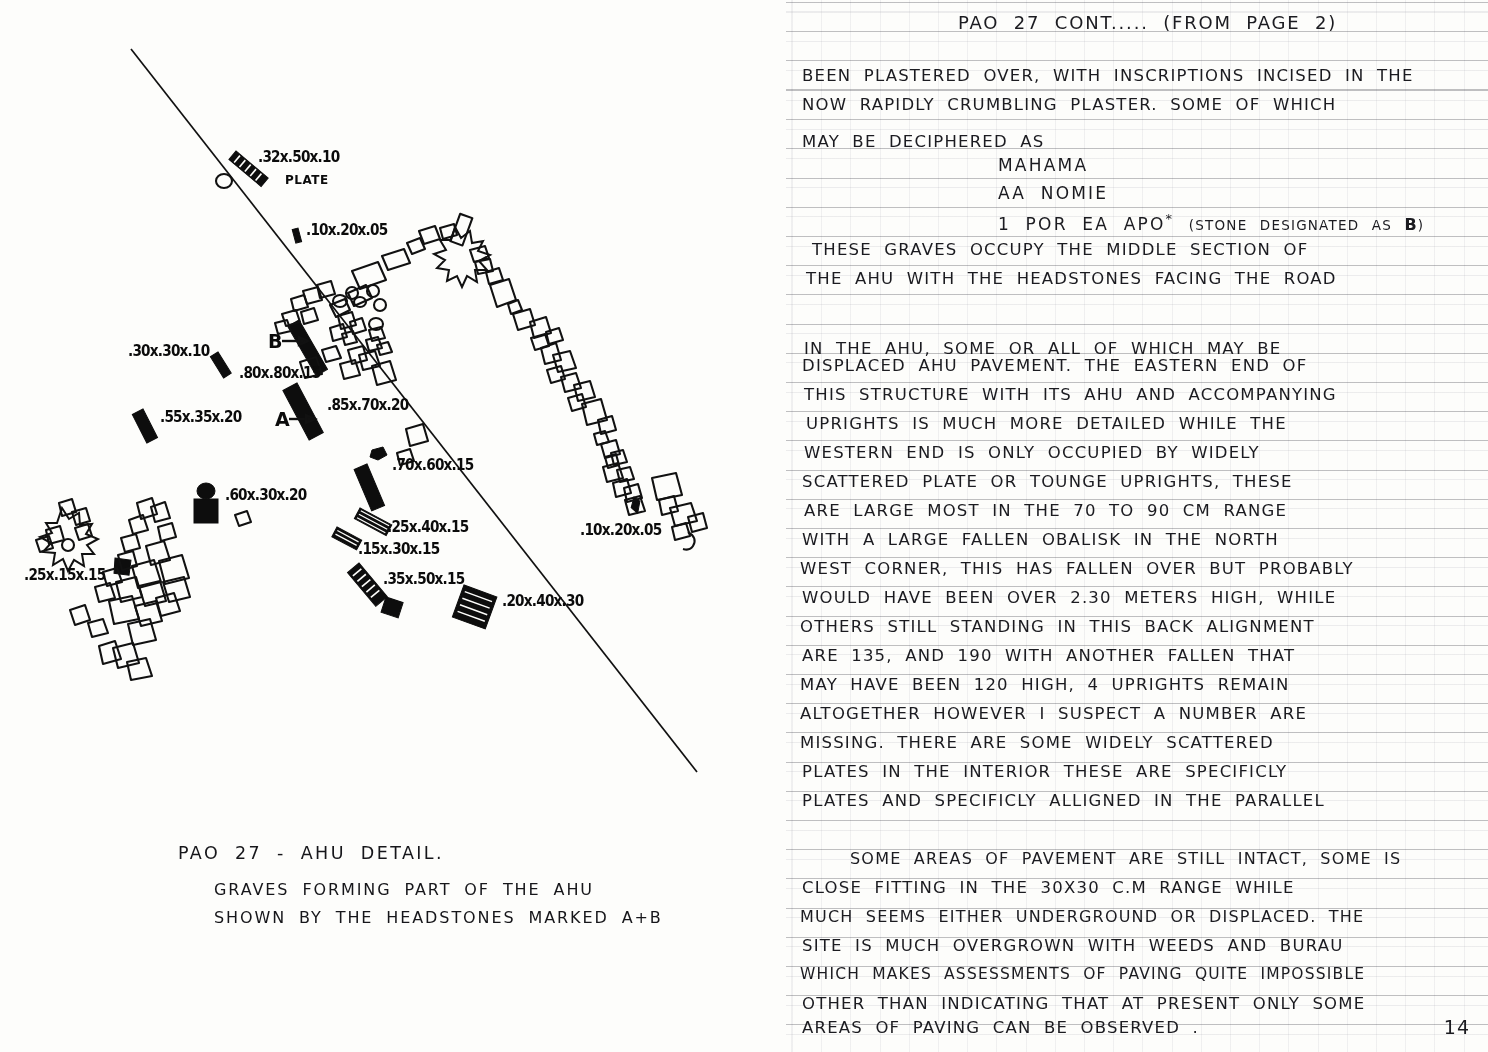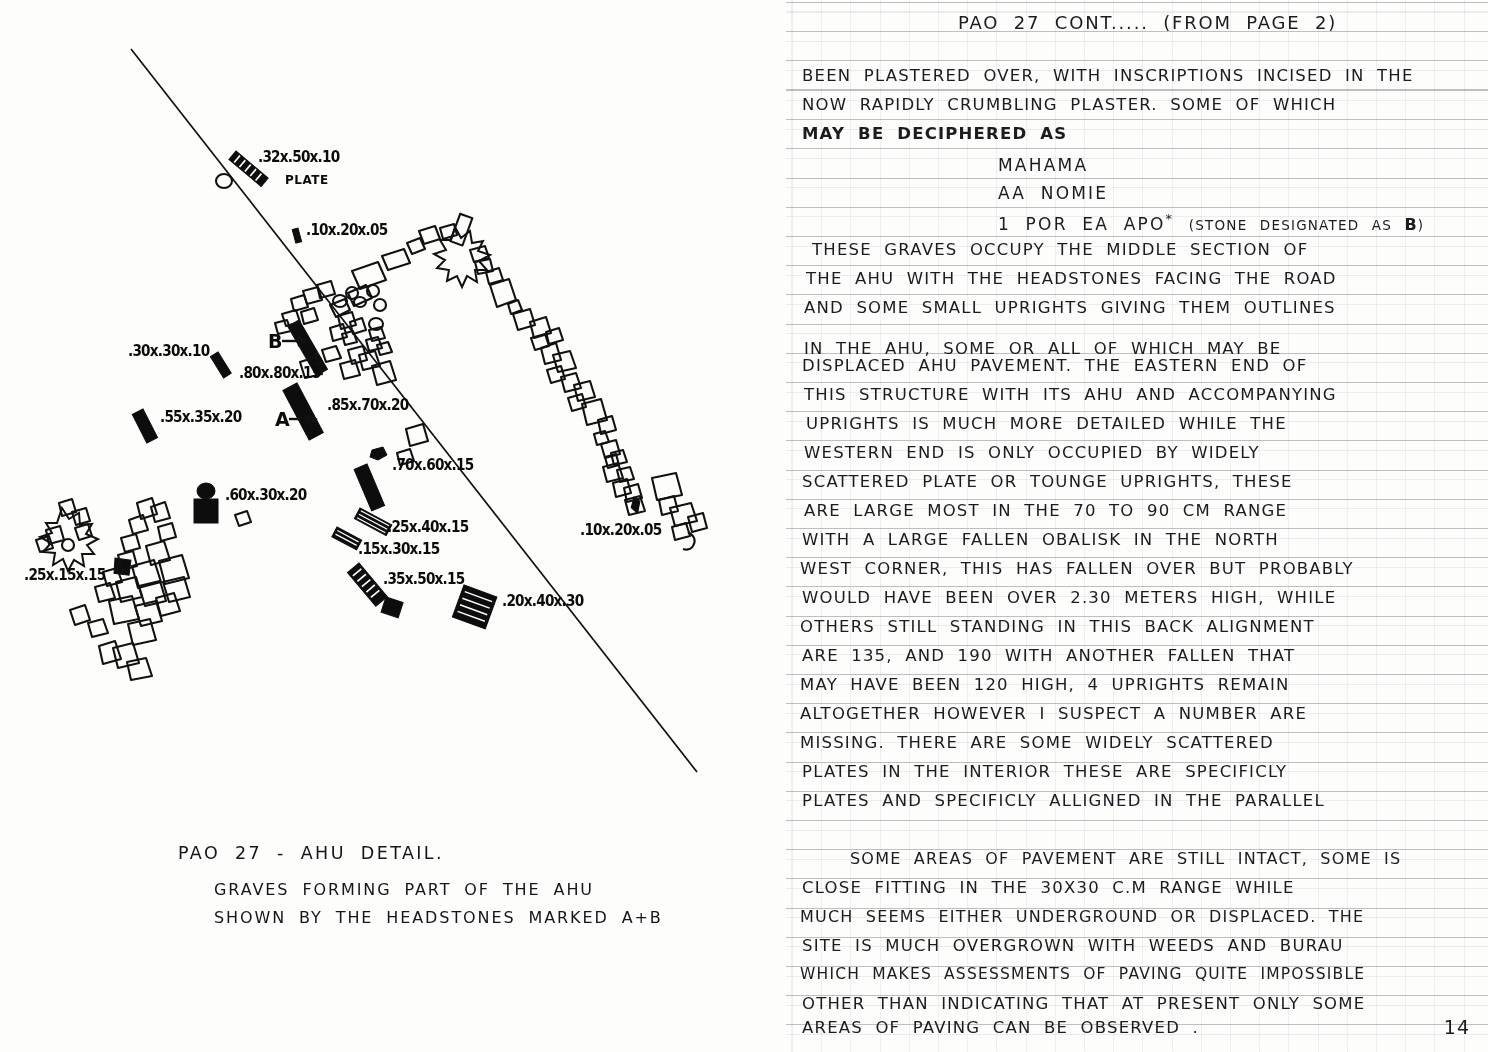--- a/index.html
+++ b/index.html
@@ -351,32 +351,31 @@
       <div class="cap-l2">SHOWN BY THE HEADSTONES MARKED A+B</div>
     </div>
   </div>
 
   <div id="notes">
 
     <div id="note-title">PAO 27 CONT..... (FROM PAGE 2)</div>
 
     <div class="nline" style="left:16px;top:66px;">BEEN PLASTERED OVER, WITH INSCRIPTIONS INCISED IN THE</div>
     <div class="nline" style="left:16px;top:95px;">NOW RAPIDLY CRUMBLING PLASTER. SOME OF WHICH</div>
-    <div class="nline" style="left:16px;top:124px;font-weight:bold;">MAY BE DECIPHERED AS</div>
+    <div class="nline" style="left:16px;top:132px;">MAY BE DECIPHERED AS</div>
 
     <div class="inscription" style="left:212px;top:155px;">MAHAMA</div>
     <div class="inscription" style="left:212px;top:183px;">AA NOMIE</div>
     <div class="inscription" style="left:212px;top:211px;">
       <span>1 POR EA APO</span><span class="star">*</span>
       <span class="paren">(STONE DESIGNATED AS <span class="bold-b">B</span>)</span>
     </div>
 
     <div class="nline" style="left:20px;top:269px;">THE AHU WITH THE HEADSTONES FACING THE ROAD</div>
     <div class="nline" style="left:26px;top:240px;">THESE GRAVES OCCUPY THE MIDDLE SECTION OF</div>
-    <div class="nline" style="left:18px;top:298px;">AND SOME SMALL UPRIGHTS GIVING THEM OUTLINES</div>
     <div class="nline" style="left:18px;top:327px;margin-top:12px;">IN THE AHU, SOME OR ALL OF WHICH MAY BE</div>
     <div class="nline" style="left:16px;top:356px;">DISPLACED AHU PAVEMENT. THE EASTERN END OF</div>
     <div class="nline" style="left:18px;top:385px;">THIS STRUCTURE WITH ITS AHU AND ACCOMPANYING</div>
     <div class="nline" style="left:20px;top:414px;">UPRIGHTS IS MUCH MORE DETAILED WHILE THE</div>
     <div class="nline" style="left:18px;top:443px;">WESTERN END IS ONLY OCCUPIED BY WIDELY</div>
     <div class="nline" style="left:16px;top:472px;">SCATTERED PLATE OR TOUNGE UPRIGHTS, THESE</div>
     <div class="nline" style="left:18px;top:501px;">ARE LARGE MOST IN THE 70 TO 90 CM RANGE</div>
     <div class="nline" style="left:16px;top:530px;">WITH A LARGE FALLEN OBALISK IN THE NORTH</div>
     <div class="nline" style="left:14px;top:559px;">WEST CORNER, THIS HAS FALLEN OVER BUT PROBABLY</div>
     <div class="nline" style="left:16px;top:588px;">WOULD HAVE BEEN OVER 2.30 METERS HIGH, WHILE</div>

